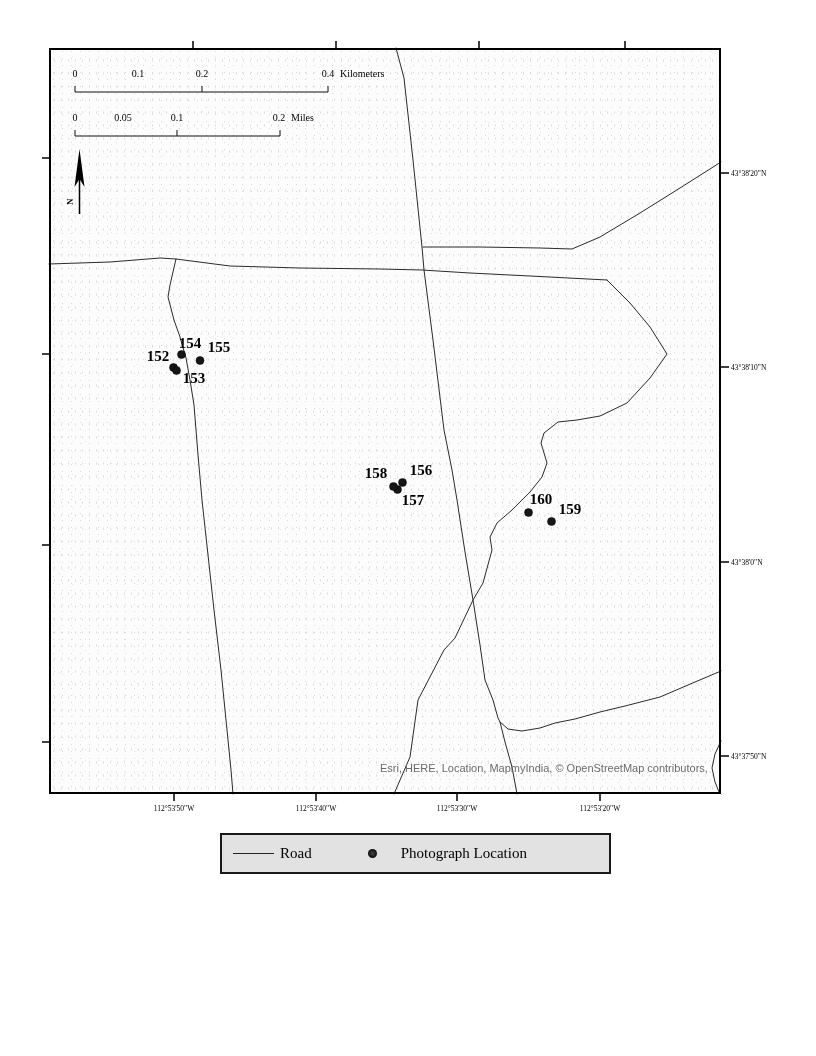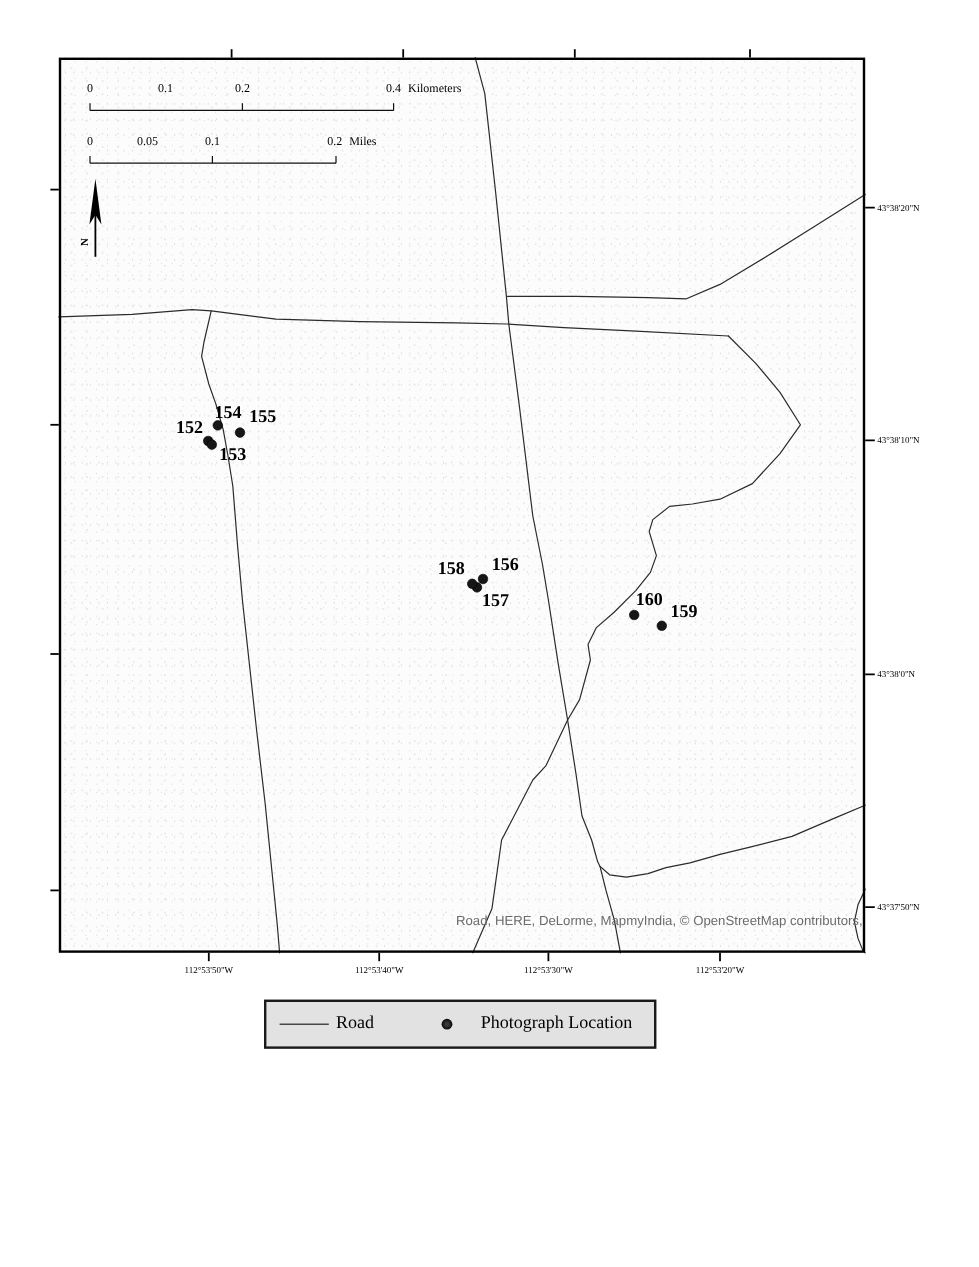--- a/index.html
+++ b/index.html
@@ -9,21 +9,21 @@
       background-color:#fcfcfc;
       background-image:
         radial-gradient(#d9d9d9 0.6px, transparent 0.7px),
         radial-gradient(#e7e7e7 0.6px, transparent 0.7px),
         radial-gradient(#dedede 0.5px, transparent 0.6px);
       background-size:9px 7px, 13px 11px, 7px 13px;
       background-position:0 0, 4px 3px, 2px 6px;}
   svg.overlay{position:absolute;left:0;top:0;}
   .attribution{position:absolute;left:380px;top:761px;width:340px;
       font-family:"Liberation Sans",sans-serif;font-size:11px;line-height:14px;color:#6b6b6b;}
-  .legend{position:absolute;left:220px;top:833px;width:327px;height:41px;box-sizing:border-box;
+  .legend{position:absolute;left:220px;top:833px;width:391px;height:41px;box-sizing:border-box;
       background:#e2e2e2;border:2px solid #1a1a1a;display:flex;align-items:center;
       font-family:"Liberation Serif",serif;font-size:15px;color:#000;text-align:right;}
   .legend-line{width:41px;height:0;border-top:1px solid #222;margin-left:11px;}
   .legend-road-label{margin-left:6px;}
   .legend-dot{width:9px;height:9px;border-radius:50%;margin-left:56px;
       background:radial-gradient(circle,#3a3a3a 20%,#0e0e0e 65%);}
   .legend-photo-label{margin-left:24px;font-family:Liberation Serif, serif;}
 </style>
 </head>
 <body>
@@ -102,21 +102,21 @@
       <line x1="177" y1="136" x2="177" y2="130" stroke="#111" stroke-width="1"></line>
       <line x1="280" y1="136" x2="280" y2="130" stroke="#111" stroke-width="1"></line>
       <text x="75" y="121" text-anchor="middle" font-size="10" font-family="Liberation Serif, serif" fill="#000">0</text>
       <text x="123" y="121" text-anchor="middle" font-size="10" font-family="Liberation Serif, serif" fill="#000">0.05</text>
       <text x="177" y="121" text-anchor="middle" font-size="10" font-family="Liberation Serif, serif" fill="#000">0.1</text>
       <text x="279" y="121" text-anchor="middle" font-size="10" font-family="Liberation Serif, serif" fill="#000">0.2</text>
       <text x="291" y="121" text-anchor="start" font-size="10" font-family="Liberation Serif, serif" fill="#000">Miles</text>
     </svg>
 
   <div class="attribution">
-    <div>Road, HERE, DeLorme, MapmyIndia, © OpenStreetMap contributors,</div>
+    <div>Esri, HERE, Location, MapmyIndia, © OpenStreetMap contributors,</div>
   </div>
 
   <div class="legend">
     <span class="legend-line"></span>
     <span class="legend-road-label">Road</span>
     <span class="legend-dot"></span>
     <span class="legend-photo-label">Photograph Location</span>
   </div>
 
 </div>

